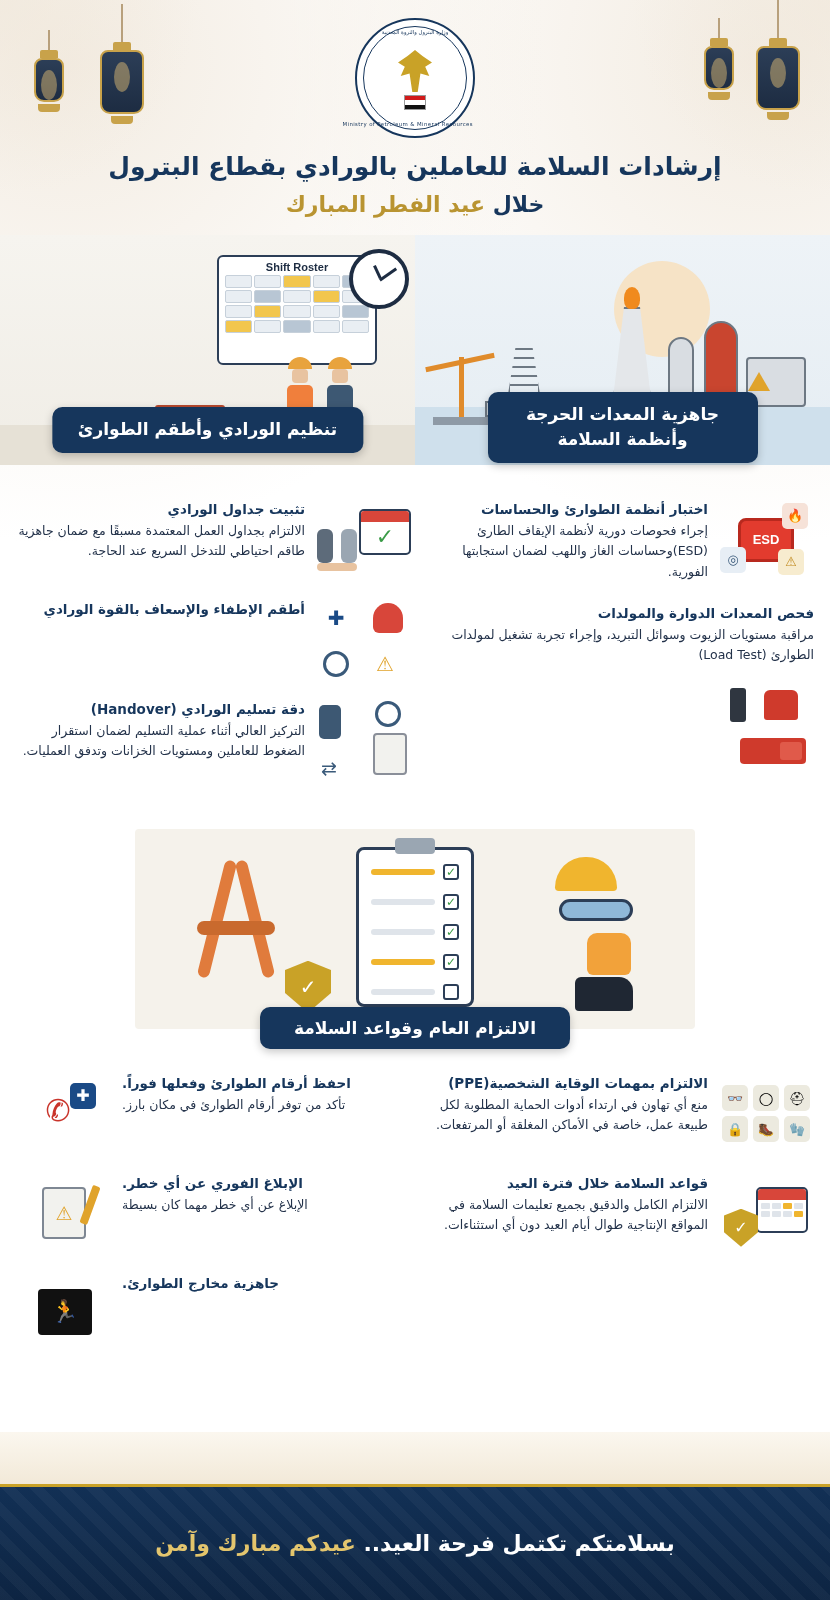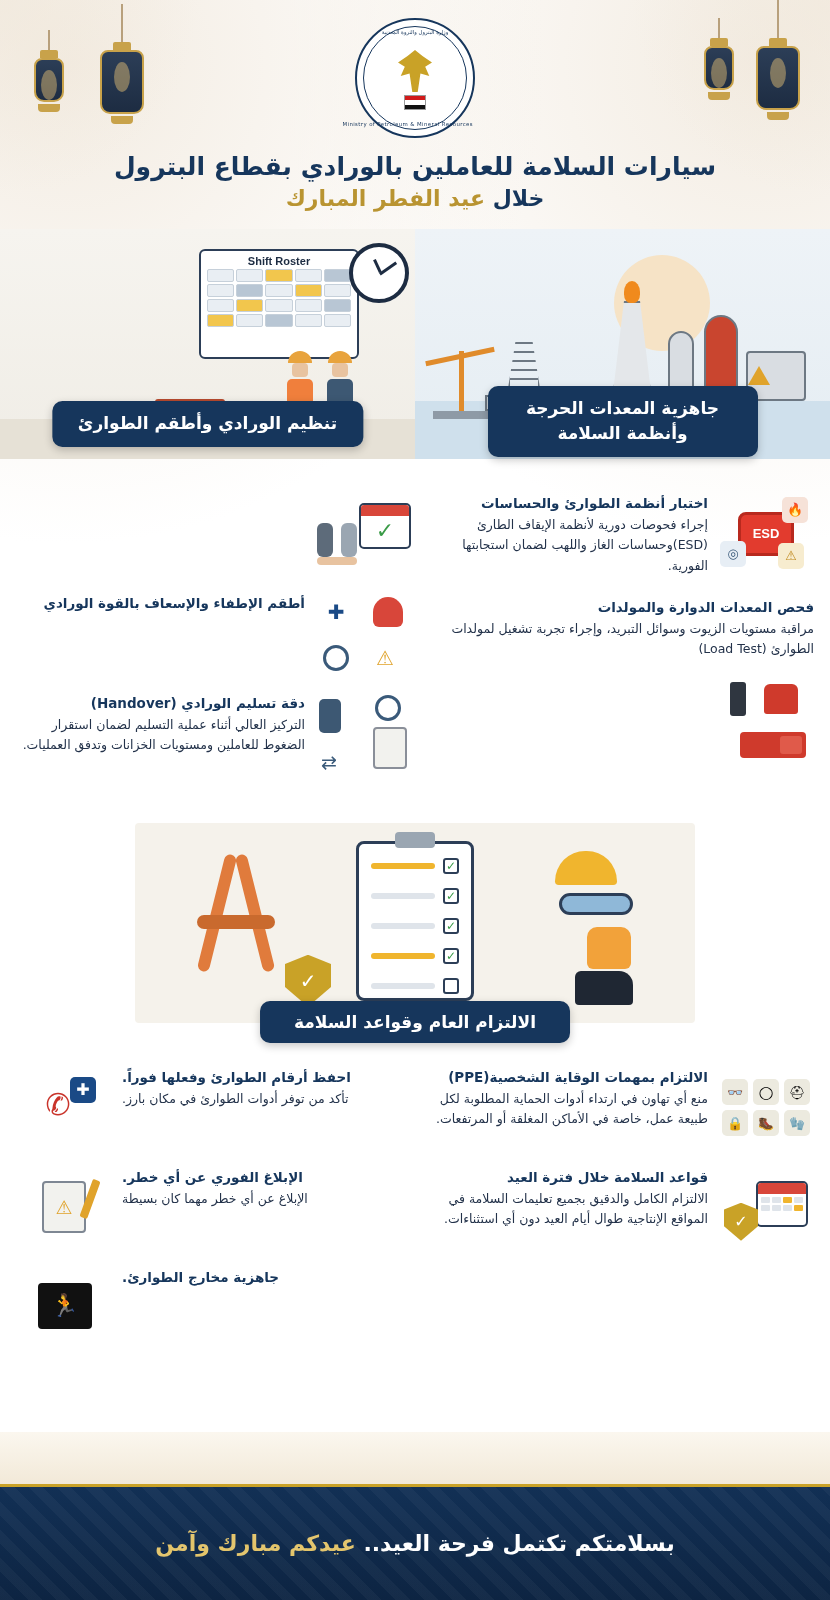--- a/index.html
+++ b/index.html
@@ -107,21 +107,21 @@
   }
 
   .title-wrap { margin-top: 12px; }
   .title-main {
     font-size: 25px; font-weight: bold; color: #16365c;
     line-height: 1.35;
     letter-spacing: 0;
   }
   .title-sub {
     font-size: 22px; font-weight: bold; color: #16365c;
-    margin-top: 2px;
+    margin-top: 8px;
   }
   .title-sub .gold { color: #b99431; }
 
   
   .top-panels {
     position: relative; z-index: 3;
     display: flex; gap: 0;
     margin-top: 18px;
   }
   .panel {
@@ -148,21 +148,21 @@
     text-align: center;
     line-height: 1.5;
     box-shadow: 0 3px 8px rgba(0,0,0,.22);
     white-space: nowrap;
   }
   .panel.left  .label-chip { left: 50%; transform: translateX(-50%); bottom: 12px; }
   .panel.right .label-chip { left: 50%; transform: translateX(-50%); bottom: 2px; white-space: normal; width: 270px; }
 
   
   .roster-board {
-    position: absolute; right: 56px; top: 20px;
+    position: absolute; right: 38px; top: 20px;
     width: 160px; height: 110px;
     background: #fff; border: 2px solid #2c3e57; border-radius: 6px;
   }
   .roster-board .rb-title {
     font-size: 11px; font-weight: bold; color: #1d2c42;
     text-align: center; padding: 4px 0 2px;
     font-family: "Liberation Sans", sans-serif;
     direction: ltr;
   }
   .rb-grid { display: grid; grid-template-columns: repeat(5, 1fr); gap: 2px; padding: 0 6px 6px; }
@@ -485,21 +485,21 @@
 <div class="header">
   <div class="logo">
     <div class="ring-text"></div>
     <div class="ring-top">وزارة البترول والثروة المعدنية</div>
     <div class="eagle"></div>
     <div class="flag"></div>
     <div class="ring-bottom">Ministry of Petroleum &amp; Mineral Resources</div>
   </div>
 
   <div class="title-wrap">
-    <div class="title-main">سيارات السلامة للعاملين بالورادي بقطاع البترول</div>
+    <div class="title-main">إرشادات السلامة للعاملين بالورادي بقطاع البترول</div>
     <div class="title-sub">
       <span>خلال </span><span class="gold">عيد الفطر المبارك</span>
     </div>
   </div>
 </div>
 
 <div class="top-panels">
 
   <div class="panel right">
     <div class="art">
@@ -617,20 +617,24 @@
       <div class="icons">
         <div class="ic cal" style="top:8px;right:0;">
           <div class="top"></div>
             <div class="tick">✓</div>
         </div>
         <div class="ic" style="bottom:6px;left:2px;width:40px;height:44px;">
           <div style="width:16px;height:34px;background:#5d6b7a;border-radius:6px;float:left;"></div>
           <div style="width:16px;height:34px;background:#9aa6b2;border-radius:6px;float:right;"></div>
           <div style="clear:both;height:8px;background:#e8c3a0;border-radius:4px;margin-top:-16px;"></div>
         </div>
+      </div>
+      <div class="txt">
+        <div class="h">تثبيت جداول الورادي</div>
+        <div class="b">الالتزام بجداول العمل المعتمدة مسبقًا مع ضمان جاهزية طاقم احتياطي للتدخل السريع عند الحاجة.</div>
       </div>
     </div>
 
     <div class="item">
       <div class="icons">
         <div class="ic mini-sq" style="top:2px;right:8px;width:30px;height:30px;background:#d8463a;border-radius:15px 15px 6px 6px;"></div>
         <div class="ic mini-sq" style="top:2px;left:6px;width:30px;height:30px;color:#1a4a86;font-size:20px;">✚</div>
         <div class="ic mini-sq" style="bottom:2px;right:12px;width:28px;height:26px;color:#e0a32b;font-size:20px;">⚠</div>
         <div class="ic gauge" style="bottom:2px;left:8px;"></div>
       </div>
@@ -742,21 +746,21 @@
 
   <div class="col">
 
     <div class="item rev">
       <div class="icons">
         <div class="ic ic-phone" style="top:16px;left:22px;">✆</div>
         <div class="ic ic-med" style="top:8px;right:16px;">✚</div>
       </div>
       <div class="txt">
         <div class="h">احفظ أرقام الطوارئ وفعلها فوراً.</div>
-        <div class="b">تأكد من توفر أدوات الطوارئ في مكان بارز.</div>
+        <div class="b">تأكد من توفر أرقام الطوارئ في مكان بارز.</div>
       </div>
     </div>
 
     <div class="item rev">
       <div class="icons">
         <div class="ic ic-hazard" style="top:12px;left:26px;">⚠</div>
         <div class="ic" style="top:10px;right:18px;width:8px;height:40px;background:#e0a32b;border-radius:2px;transform:rotate(20deg);"></div>
       </div>
       <div class="txt">
         <div class="h">الإبلاغ الفوري عن أي خطر.</div>

